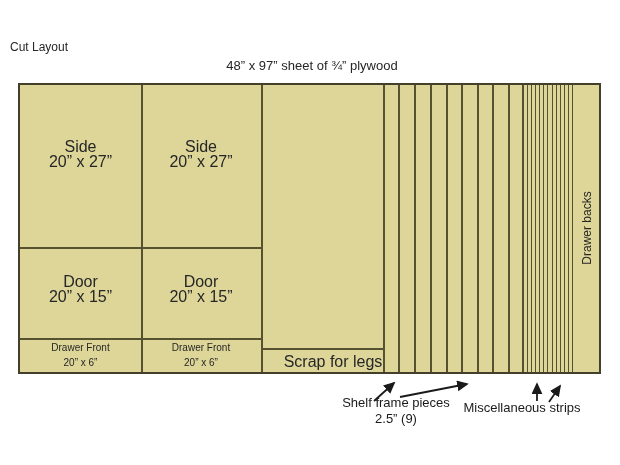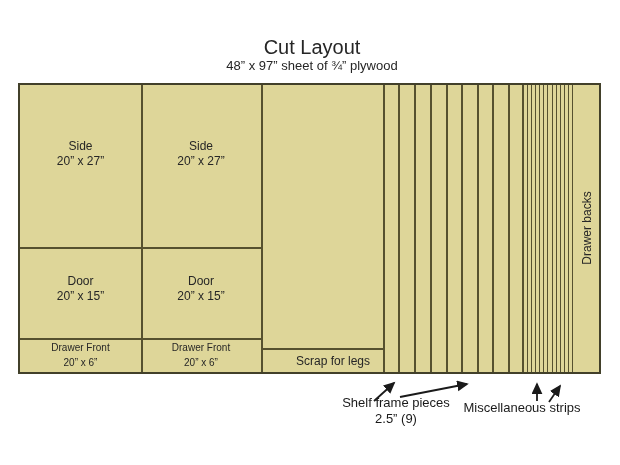--- a/index.html
+++ b/index.html
@@ -6,32 +6,32 @@
     --panel-fill:#ded699;
     --line:#56512f;
     --border:#42402a;
     --text:#262626;
   }
   html,body{margin:0;padding:0;background:#ffffff;}
   .canvas{
     position:relative;width:620px;height:465px;background:#ffffff;overflow:hidden;
     font-family:"Liberation Sans","DejaVu Sans",sans-serif;color:var(--text);
   }
-  .title{position:absolute;left:10px;top:38px;width:604px;text-align:center;
-         font-size:20px;line-height:19px;color:var(--text);}
+  .title{position:absolute;left:10px;top:38px;width:604px;text-align:left;
+         font-size:12px;line-height:19px;color:var(--text);}
   .subtitle{position:absolute;left:10px;top:58px;width:604px;text-align:center;
             font-size:13px;line-height:16px;color:var(--text);}
   .sheet{
     position:absolute;left:18px;top:83px;width:579px;height:287px;
     background:var(--panel-fill);border:2px solid var(--border);
   }
   .vline{position:absolute;top:0;bottom:0;width:1.5px;background:var(--line);}
   .vline.thin{width:1.2px;}
   .hline{position:absolute;height:1.5px;background:var(--line);}
-  .panel-label{position:absolute;text-align:center;font-size:12px;line-height:15px;color:var(--text);}
+  .panel-label{position:absolute;text-align:center;font-size:16px;line-height:15px;color:var(--text);}
   .panel-label.small{font-size:10px;line-height:14.5px;}
   .rot-label{
     position:absolute;left:487px;top:133px;width:160px;height:20px;
     text-align:center;font-size:12px;line-height:20px;color:var(--text);
     transform:rotate(-90deg);
   }
   .note{position:absolute;text-align:center;font-size:13px;line-height:16px;color:#1a1a1a;}
   .arrows{position:absolute;left:0;top:0;pointer-events:none;}
 </style>
 </head>

